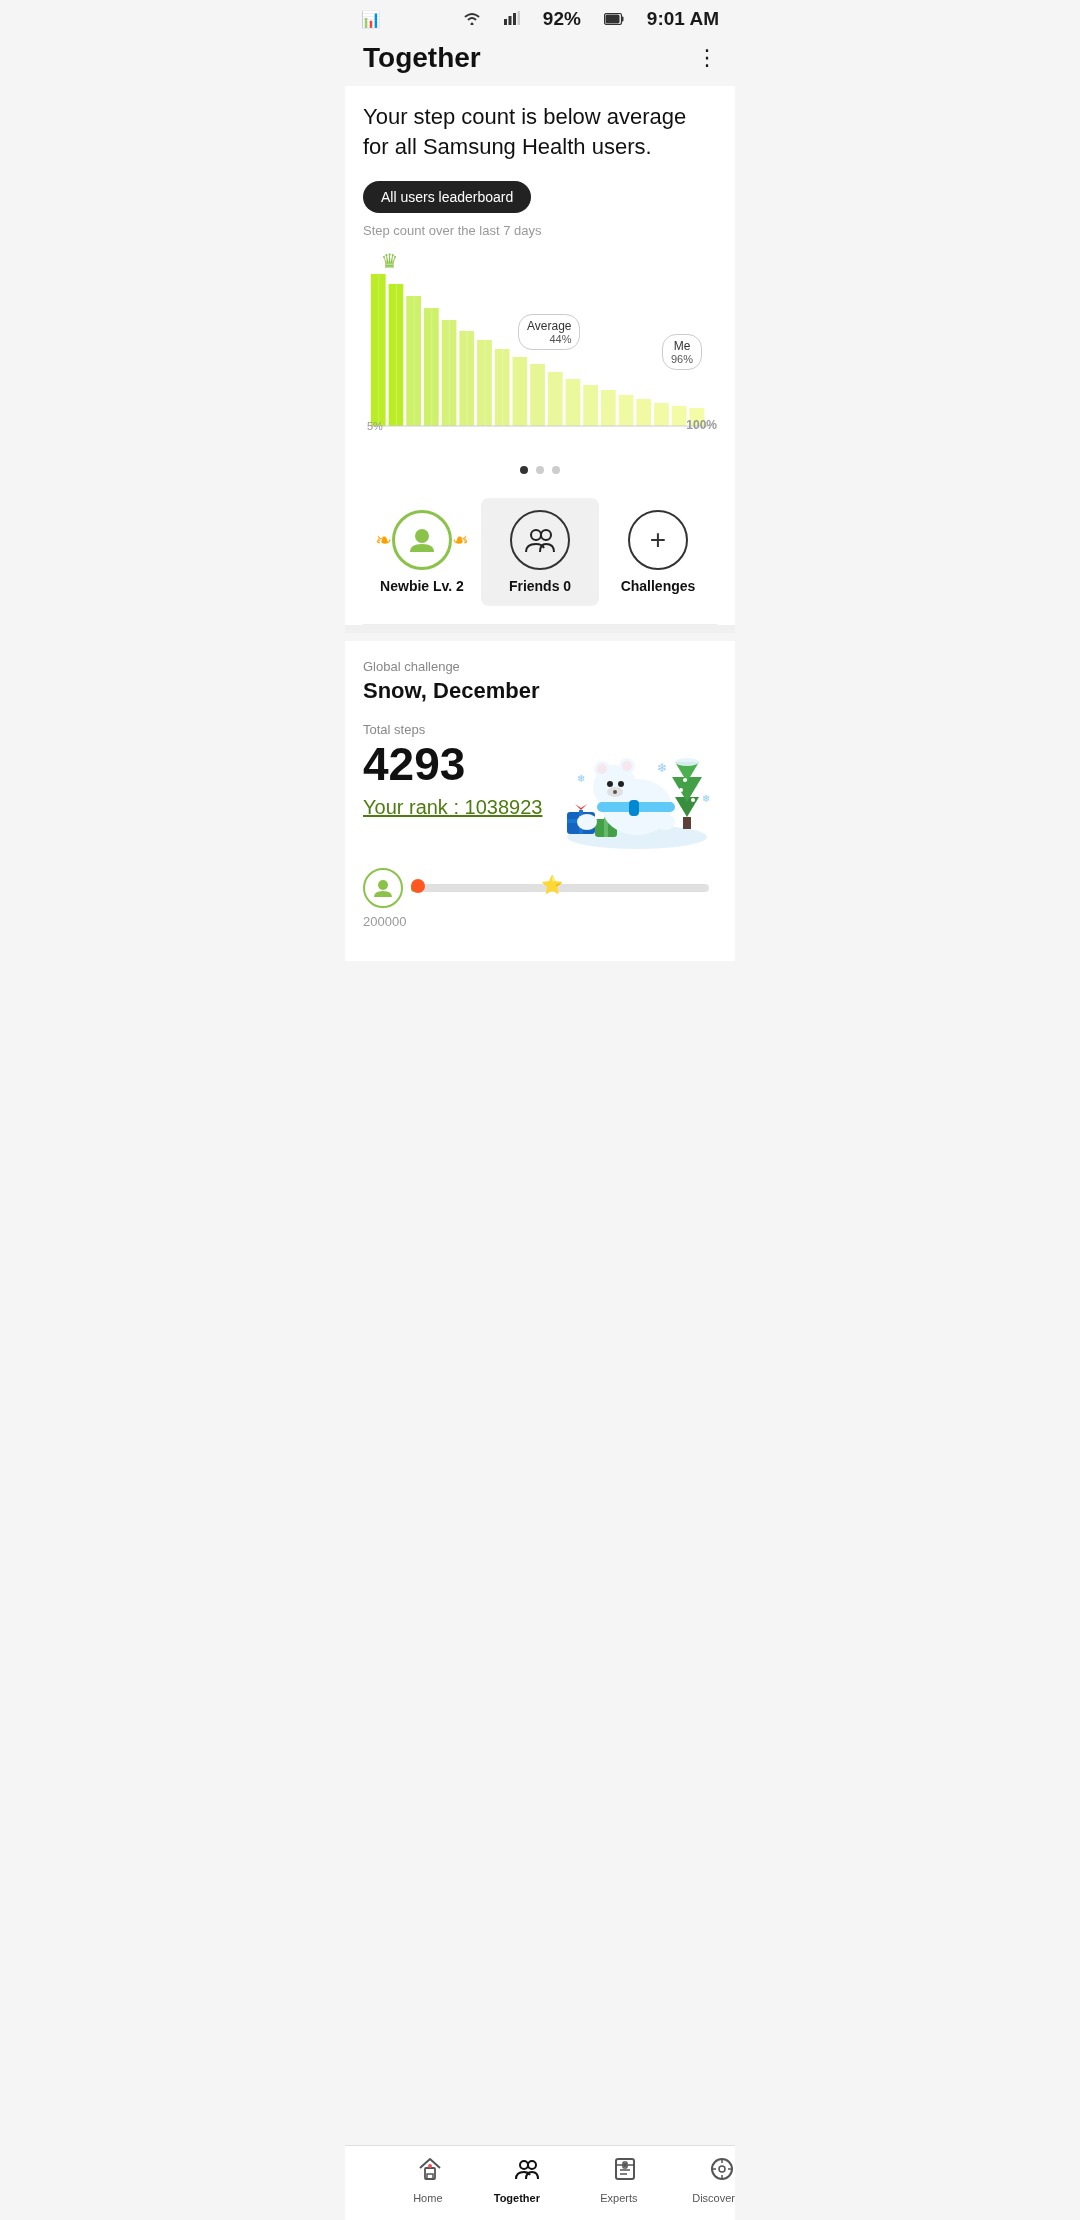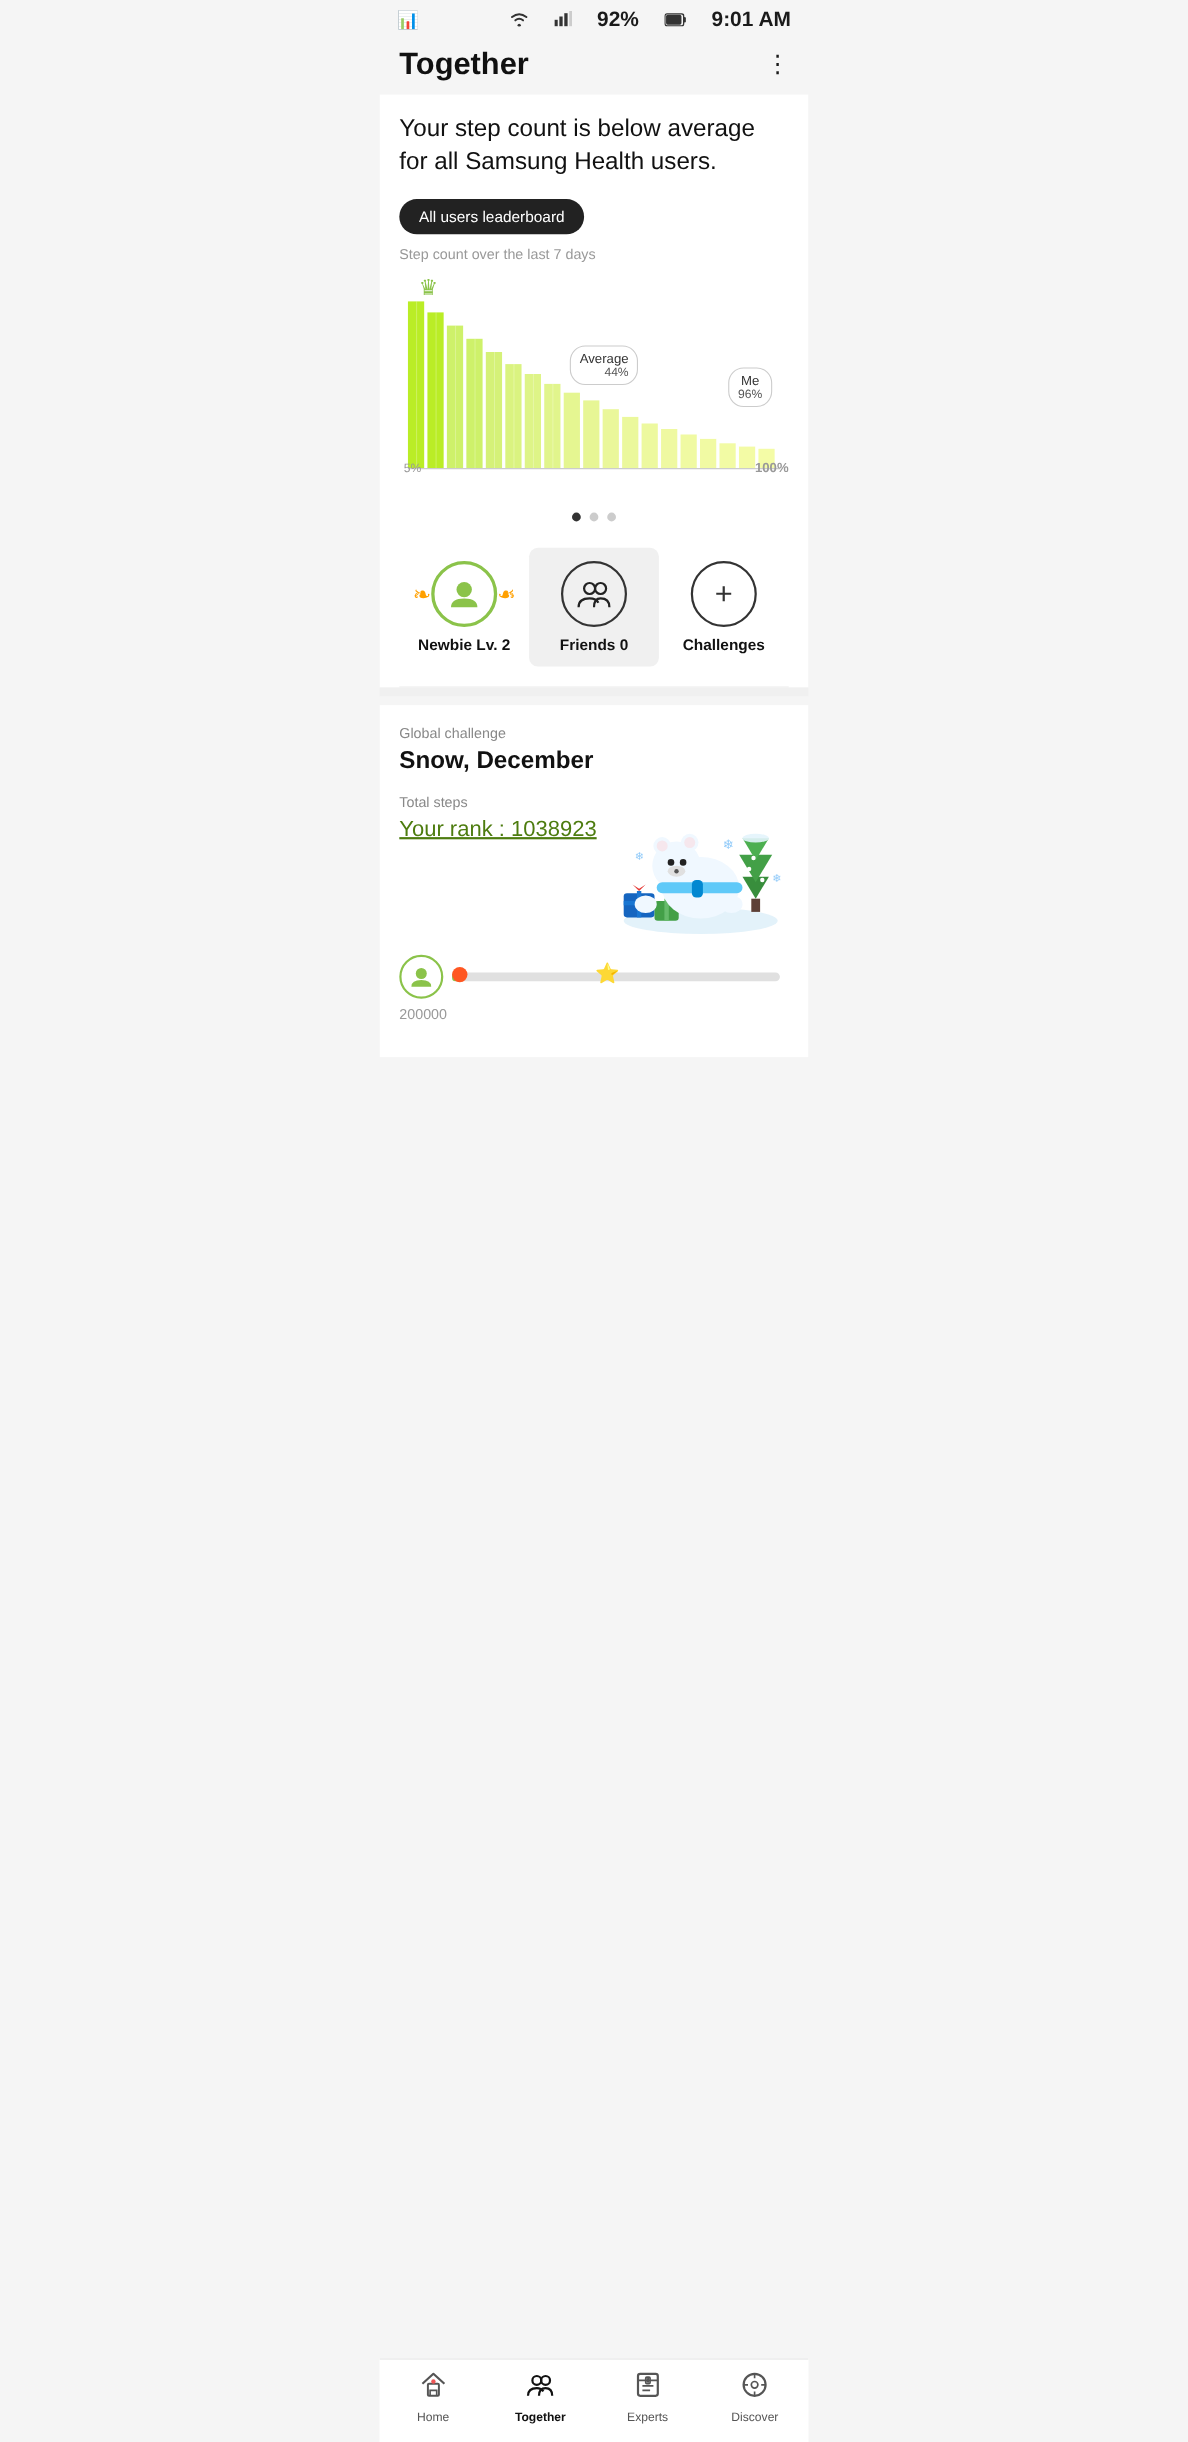--- a/index.html
+++ b/index.html
@@ -318,21 +318,21 @@
       padding: 10px 0 16px;
       position: fixed;
       bottom: 0;
       width: 390px;
       left: 50%;
       transform: translateX(-50%);
     }
     .nav-item {
       display: flex;
       flex-direction: column;
-      align-items: center;
+      align-items: flex-end;
       gap: 4px;
       cursor: pointer;
       flex: 1;
     }
     .nav-icon {
       font-size: 24px;
       color: #555;
     }
     .nav-label {
       font-size: 11px;
@@ -507,20 +507,21 @@
 
   <div class="section-divider"></div>
 
   <div class="challenge-section">
     <p class="challenge-section-label">Global challenge</p>
     <p class="challenge-section-title">Snow, December</p>
 
     <div class="challenge-content">
       <div class="challenge-stats">
         <p class="steps-label">Total steps</p>
+        <p class="steps-value">4293</p>
         <p class="rank-text">Your rank : 1038923</p>
       </div>
 
       <div class="polar-bear-illus">
         <svg viewBox="0 0 160 130" xmlns="http://www.w3.org/2000/svg" width="160" height="130">
 
           <ellipse cx="80" cy="115" rx="70" ry="12" fill="#c8e6f5" opacity="0.5"></ellipse>
 
           <polygon points="130,95 118,75 142,75" fill="#388E3C"></polygon>
           <polygon points="130,80 115,55 145,55" fill="#43A047"></polygon>

